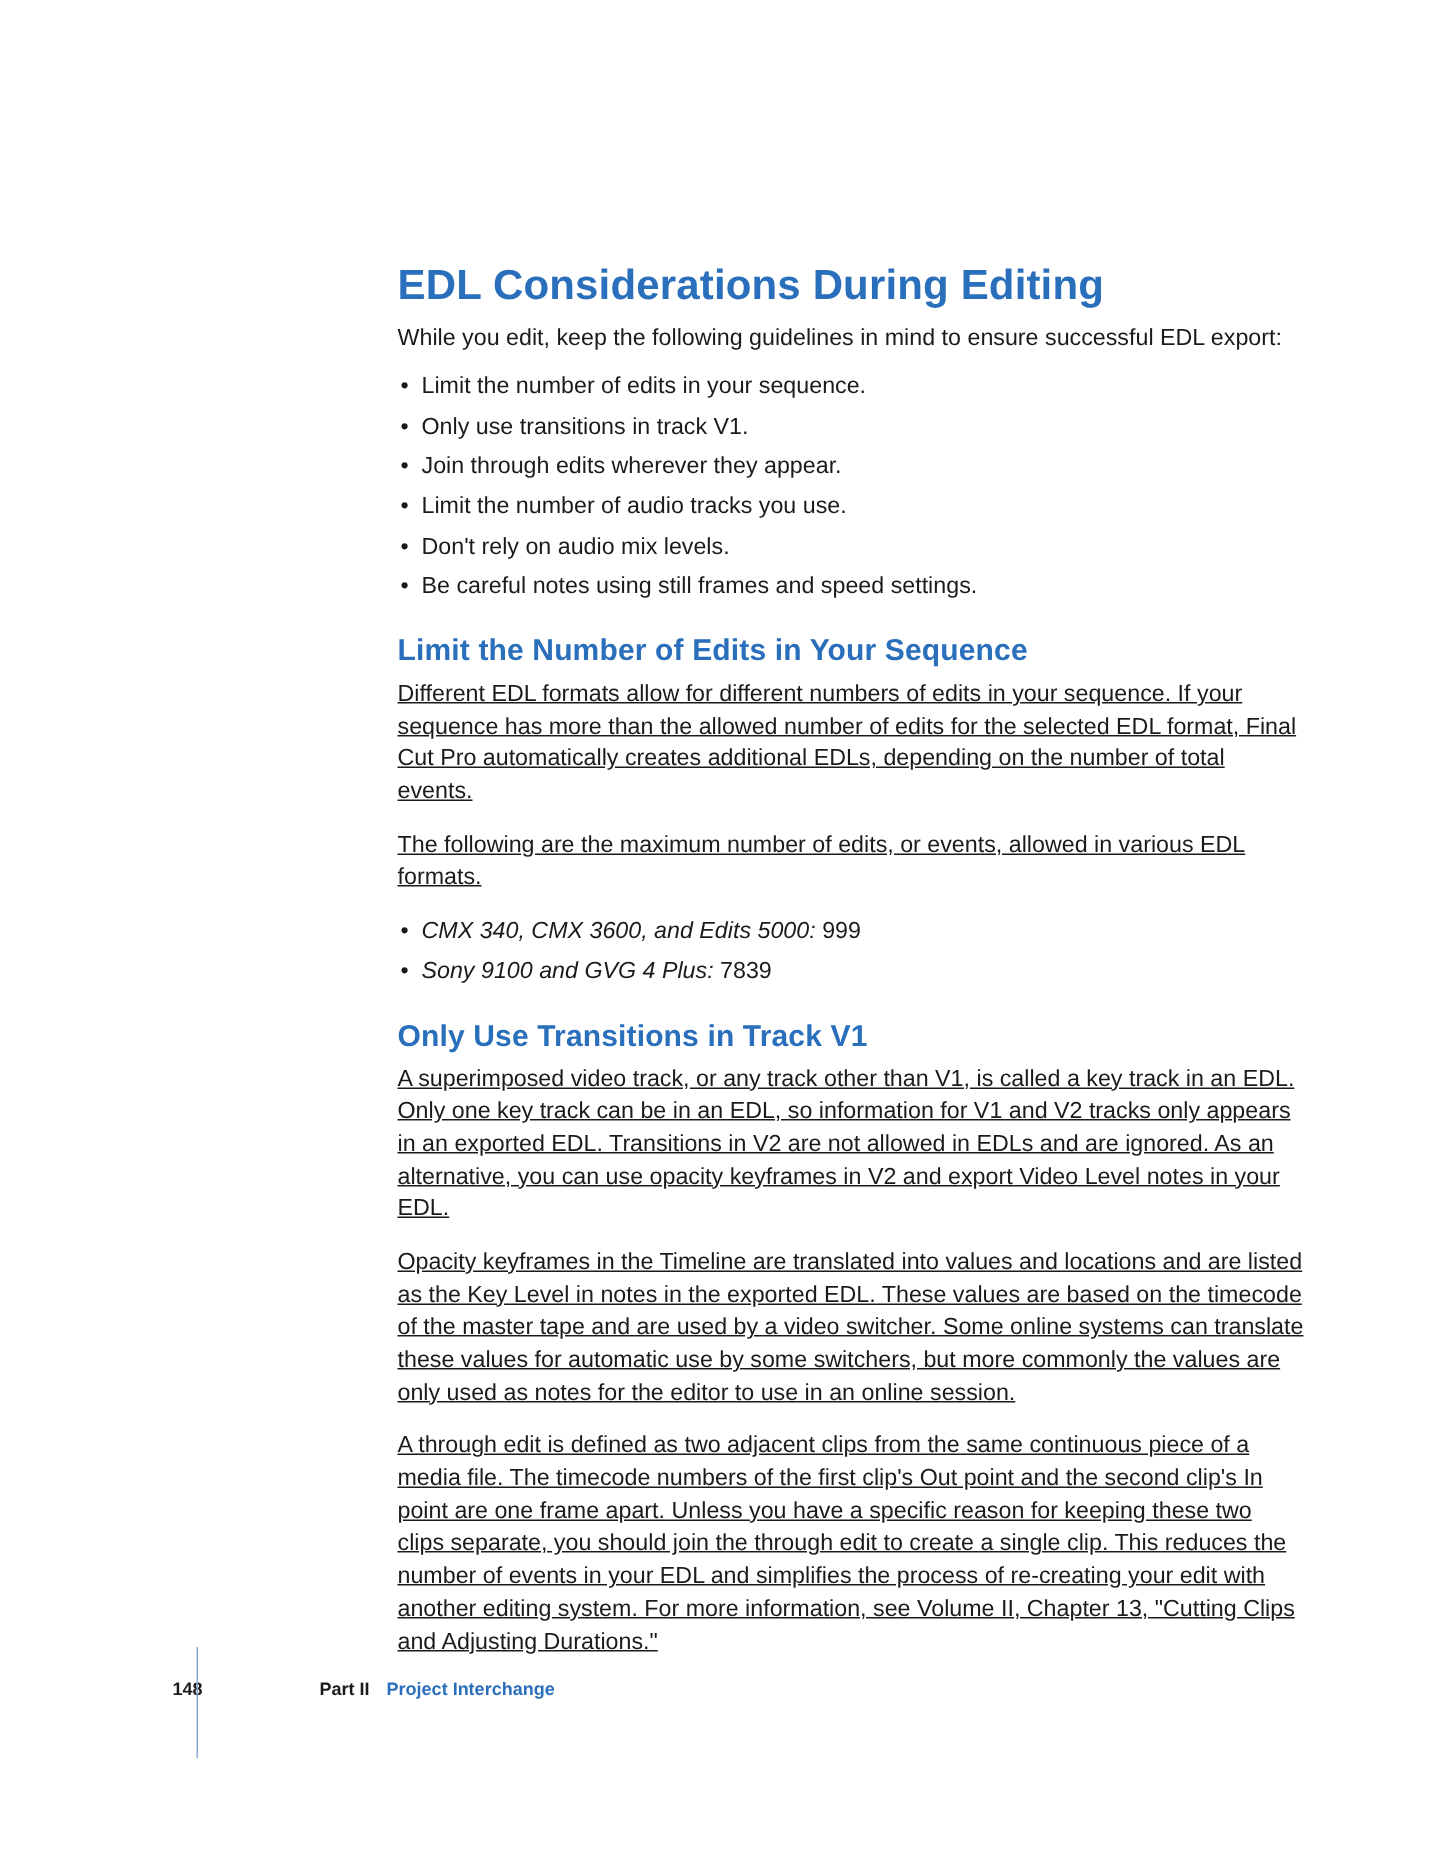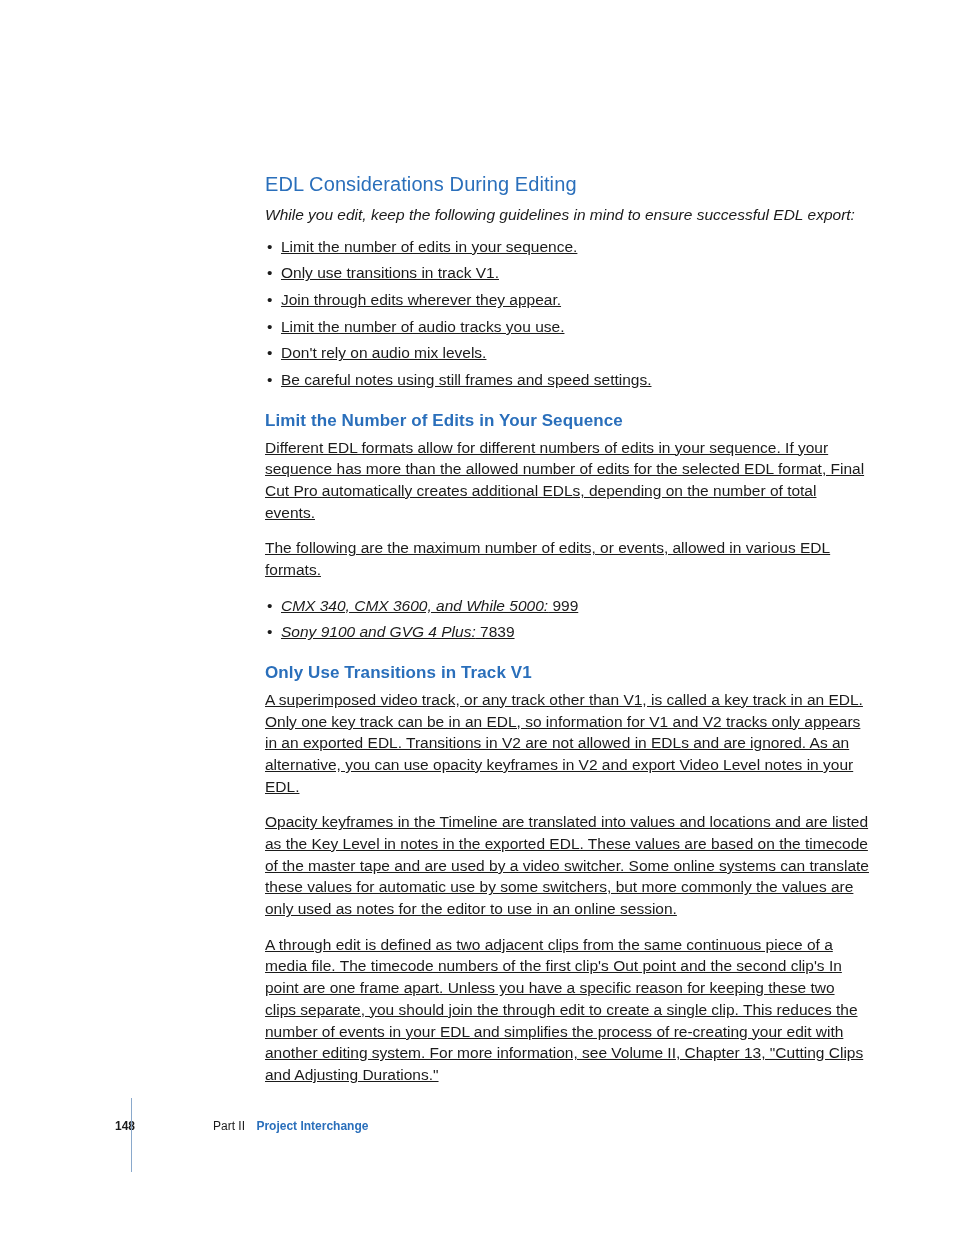--- a/index.html
+++ b/index.html
@@ -12,50 +12,48 @@
     background: #fff;
     width: 954px;
     height: 1235px;
     position: relative;
     box-sizing: border-box;
   }
   .page {
     padding: 170px 85px 0 265px;
   }
   h1.main-heading {
-    font-size: 20px;
-    font-weight: 400;
+    font-size: 28px;
+    font-weight: 700;
     color: #2a6fbb;
     margin: 0 0 6px 0;
     letter-spacing: 0.1px;
   }
   .intro {
     margin: 0 0 10px 0;
-    font-style: italic;
   }
   ul.bullets {
     list-style: none;
     padding: 0;
     margin: 0 0 16px 0;
   }
   ul.bullets li {
     position: relative;
     padding-left: 16px;
     margin: 5px 0;
-    text-decoration: underline;
   }
   ul.bullets li::before {
     content: "•";
     position: absolute;
     left: 2px;
     top: 0;
     color: #1b1b1b;
   }
   h2.sub-heading {
-    font-size: 17px;
+    font-size: 20px;
     font-weight: 600;
     color: #2a6fbb;
     margin: 18px 0 4px 0;
     letter-spacing: 0.1px;
   }
   p.body {
     margin: 0 0 14px 0;
     text-decoration: underline;
   }
   .italic { font-style: italic; }
@@ -66,21 +64,21 @@
     font-size: 12px;
     display: flex;
     align-items: center;
     gap: 78px;
   }
   .footer .page-no {
     font-weight: 700;
     color: #1b1b1b;
   }
   .footer .part {
-    font-weight: 400;
+    font-weight: 700;
     color: #1b1b1b;
   }
   .footer .part-title {
     color: #2a6fbb;
     font-weight: 700;
     margin-left: 8px;
   }
   .vrule {
     position: absolute;
     left: 131px;
@@ -105,21 +103,21 @@
     <li>Limit the number of audio tracks you use.</li>
     <li>Don't rely on audio mix levels.</li>
     <li>Be careful notes using still frames and speed settings.</li>
   </ul>
 
   <h2 class="sub-heading">Limit the Number of Edits in Your Sequence</h2>
   <p class="body">Different EDL formats allow for different numbers of edits in your sequence. If your sequence has more than the allowed number of edits for the selected EDL format, Final Cut Pro automatically creates additional EDLs, depending on the number of total events.</p>
   <p class="body">The following are the maximum number of edits, or events, allowed in various EDL formats.</p>
   <ul class="bullets">
     <li>
-      <span class="italic">CMX 340, CMX 3600, and While 5000:</span><span>  999</span>
+      <span class="italic">CMX 340, CMX 3600, and Edits 5000:</span><span>  999</span>
     </li>
     <li>
       <span class="italic">Sony 9100 and GVG 4 Plus:</span><span>  7839</span>
     </li>
   </ul>
 
   <h2 class="sub-heading">Only Use Transitions in Track V1</h2>
   <p class="body">A superimposed video track, or any track other than V1, is called a key track in an EDL. Only one key track can be in an EDL, so information for V1 and V2 tracks only appears in an exported EDL. Transitions in V2 are not allowed in EDLs and are ignored. As an alternative, you can use opacity keyframes in V2 and export Video Level notes in your EDL.</p>
   <p class="body">Opacity keyframes in the Timeline are translated into values and locations and are listed as the Key Level in notes in the exported EDL. These values are based on the timecode of the master tape and are used by a video switcher. Some online systems can translate these values for automatic use by some switchers, but more commonly the values are only used as notes for the editor to use in an online session.</p>
 

